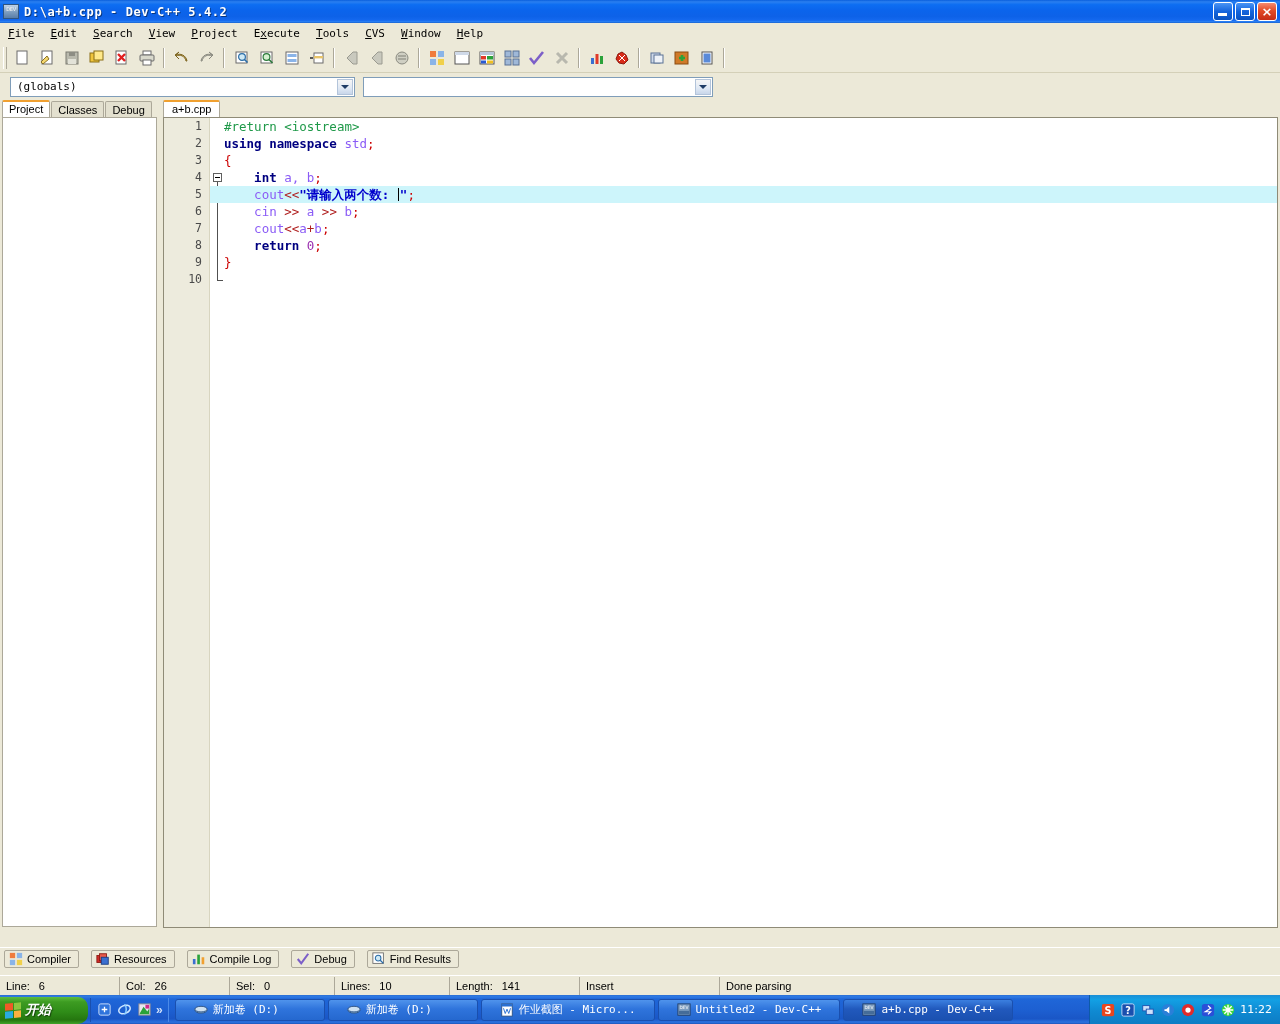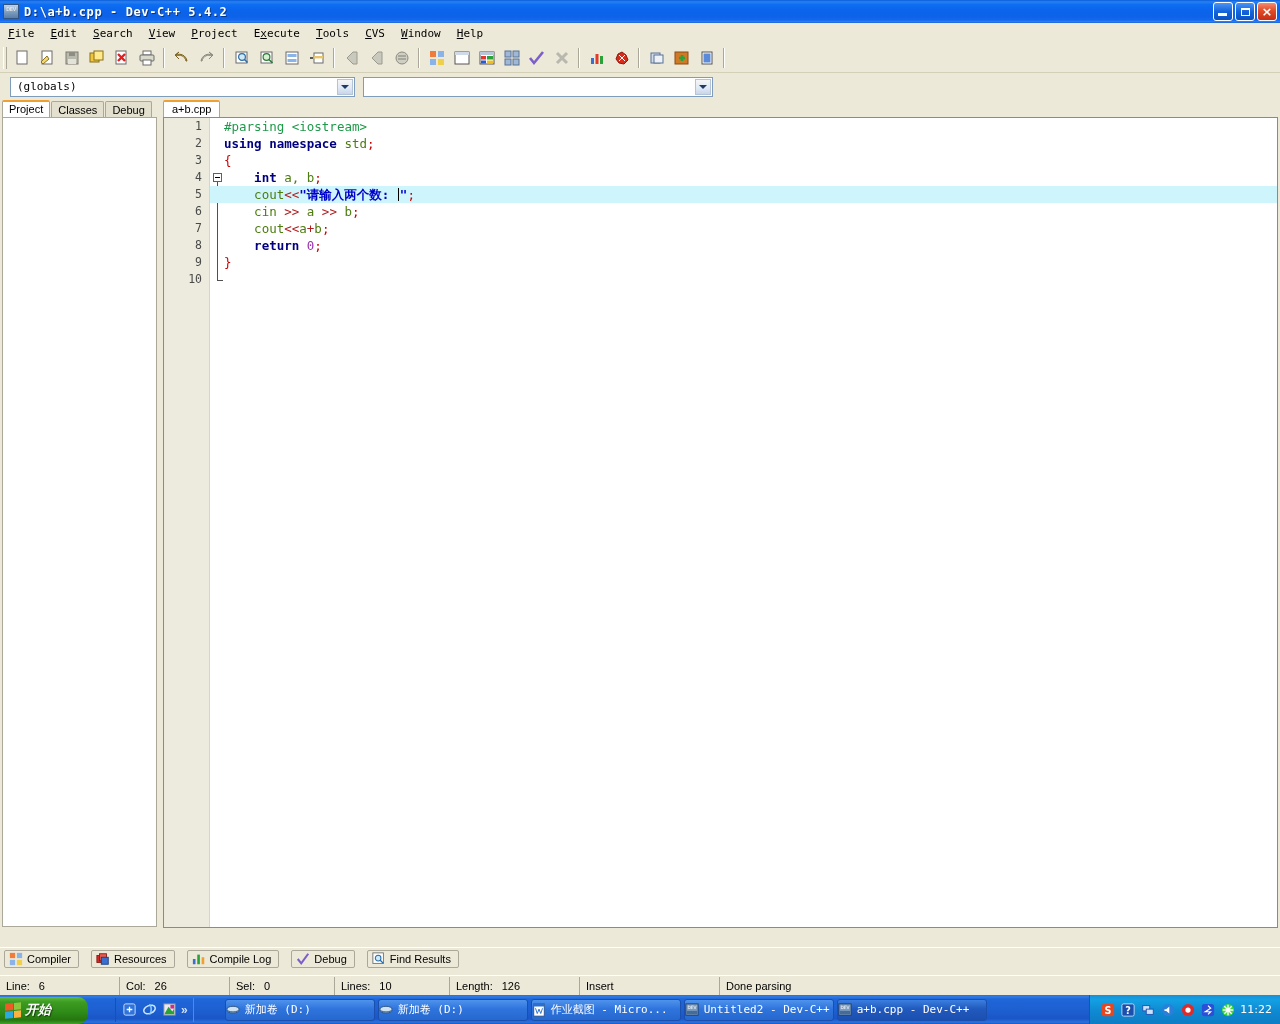--- a/index.html
+++ b/index.html
@@ -171,21 +171,21 @@
     position:relative;
   }
   .cline.hl { background:#cdf5fb; }
   .lnum {
     height:17px; line-height:17px; text-align:right; padding-right:7px;
     font-family:"DejaVu Sans Mono","Liberation Mono",monospace;
     font-size:11.5px; color:#4a4a4a;
   }
   .tok-pre { color:#1f9949; }
   .tok-kw  { color:#000080; font-weight:bold; }
-  .tok-id  { color:#4d7c0f; }
+  .tok-id  { color:#8b5cf6; }
   .tok-str { color:#0000cc; font-weight:bold; }
   .tok-punct { color:#cc0000; }
   .tok-num { color:#9b30b0; }
   .tok-op  { color:#b02020; }
   .caret {
     display:inline-block; width:1px; height:13px; background:#000;
     vertical-align:-2px; margin:0 1px;
   }
   .fold-mark {
     position:absolute; left:3px; top:4px; width:9px; height:9px;
@@ -238,21 +238,21 @@
   }
   .sb-k { color:#000; }
   .sb-v { color:#000; }
 
   
   .taskbar {
     position:absolute; left:0; top:995px; width:1280px; height:29px;
     background: linear-gradient(to bottom,
       #2b6fd4 0%, #2f7ae4 6%, #1f66d8 14%, #1d60d2 50%,
       #1a56c6 82%, #2a72e0 94%, #1e54b8 100%);
-    display:flex; align-items:center;gap:25px;
+    display:flex; align-items:center;
   }
   .startbtn {
     width:88px; height:27px; margin:1px 0 0 0;
     background: linear-gradient(to bottom,#5fbe3f 0%,#3d9c22 18%,#2f8c18 55%,#25760f 85%,#41a32a 100%);
     border-top-right-radius:10px; border-bottom-right-radius:10px;
     display:flex; align-items:center; gap:4px; padding-left:5px;
     box-sizing:border-box;
   }
   .start-flag {
     width:16px; height:15px; position:relative; display:grid;
@@ -270,21 +270,21 @@
   .ql {
     display:flex; align-items:center; gap:4px; padding:0 5px; height:24px;
     border-left:1px solid #1a4fae; border-right:1px solid #4b8ae8;
     margin-left:2px;
   }
   .ql-ic { width:16px; height:16px; display:flex; align-items:center; justify-content:center; }
   .ql-more { color:#cfe0fb; font-size:12px; font-weight:bold; }
   .tasks { display:flex; align-items:center; gap:3px; margin-left:6px; }
   .task {
     display:flex; align-items:center; gap:5px;
-    height:22px; min-width:150px; padding:0 0;
+    height:22px; min-width:150px; padding:0 18px;
     background: linear-gradient(to bottom,#4f93ec,#2f74dc 45%,#2568cf);
     border:1px solid #1a4fae; border-radius:3px; box-sizing:border-box;
     color:#fff; font-size:11px;
     font-family:"DejaVu Sans Mono","Liberation Mono",monospace;
     overflow:hidden; white-space:nowrap;
   }
   .task-ic { width:14px; height:14px; flex:0 0 auto; }
   .tray {
     position:absolute; right:0; top:0; height:29px; display:flex;
     align-items:center; gap:5px; padding:0 8px 0 10px;
@@ -556,21 +556,21 @@
             <div class="lnum">8</div>
             <div class="lnum">9</div>
             <div class="lnum">10</div>
           </div>
         <div class="fold-col" id="foldcol">
             <div class="fold-mark" style="top: 55px;"></div>
             <div class="fold-line" style="top: 64px; height: 98px;"></div>
             <div class="fold-foot" style="top: 162px;"></div>
           </div>
         <div class="code" id="code">
-            <div class="cline"><span class="tok-pre">#parsing </span><span class="tok-pre">&lt;iostream&gt;</span></div>
+            <div class="cline"><span class="tok-pre">#return </span><span class="tok-pre">&lt;iostream&gt;</span></div>
             <div class="cline"><span class="tok-kw">using namespace </span><span class="tok-id">std</span><span class="tok-punct">;</span></div>
             <div class="cline"><span class="tok-punct">{</span></div>
             <div class="cline"><span class="tok-id">    </span><span class="tok-kw">int </span><span class="tok-id">a, b</span><span class="tok-punct">;</span></div>
             <div class="cline hl"><span class="tok-id">    </span><span class="tok-id">cout</span><span class="tok-op">&lt;&lt;</span><span class="tok-str">"请输入两个数: </span><span class="caret"></span><span class="tok-str">"</span><span class="tok-punct">;</span></div>
             <div class="cline"><span class="tok-id">    </span><span class="tok-id">cin </span><span class="tok-op">&gt;&gt; </span><span class="tok-id">a </span><span class="tok-op">&gt;&gt; </span><span class="tok-id">b</span><span class="tok-punct">;</span></div>
             <div class="cline"><span class="tok-id">    </span><span class="tok-id">cout</span><span class="tok-op">&lt;&lt;</span><span class="tok-id">a</span><span class="tok-op">+</span><span class="tok-id">b</span><span class="tok-punct">;</span></div>
             <div class="cline"><span class="tok-id">    </span><span class="tok-kw">return </span><span class="tok-num">0</span><span class="tok-punct">;</span></div>
             <div class="cline"><span class="tok-punct">}</span></div>
           </div>
       </div>
@@ -696,21 +696,21 @@
     <div class="sb-cell" style="width:105px">
       <span class="sb-k">Sel:</span>
       <span class="sb-v">0</span>
     </div>
     <div class="sb-cell" style="width:115px">
       <span class="sb-k">Lines:</span>
       <span class="sb-v">10</span>
     </div>
     <div class="sb-cell" style="width:130px">
       <span class="sb-k">Length:</span>
-      <span class="sb-v">126</span>
+      <span class="sb-v">141</span>
     </div>
     <div class="sb-cell" style="width:140px">
       <span class="sb-v">Insert</span>
     </div>
     <div class="sb-cell" style="flex:1;border-right:none">
       <span class="sb-v">Done parsing</span>
     </div>
   </div>
 
   <div class="taskbar">

